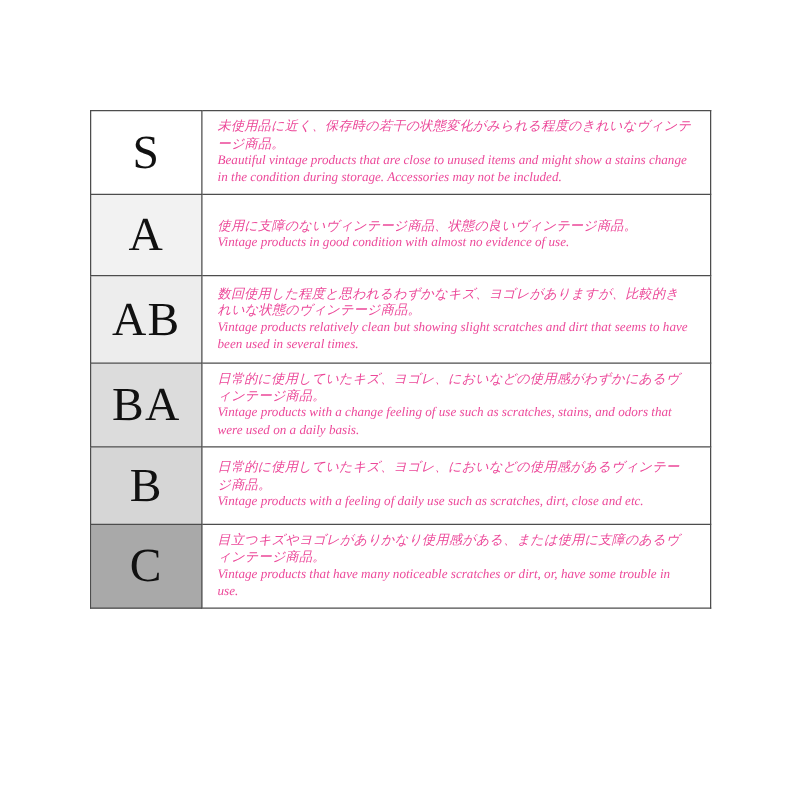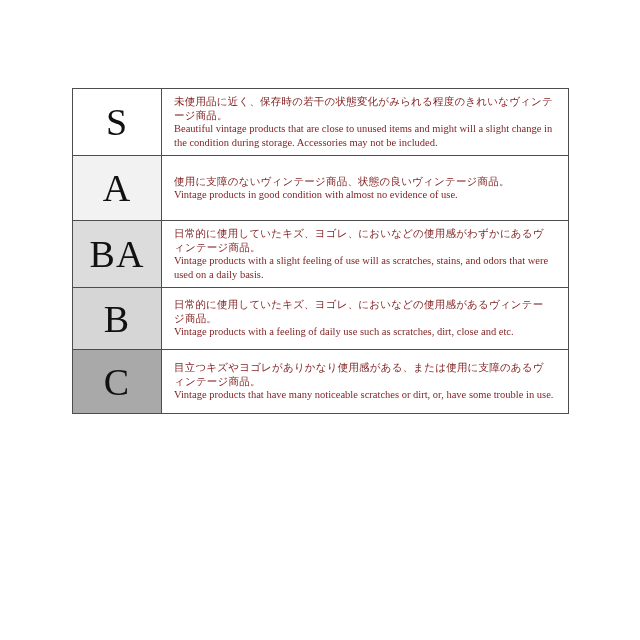--- a/index.html
+++ b/index.html
@@ -33,21 +33,22 @@
     width: 86px;
     text-align: center;
     font-size: 38px;
     color: #111111;
     letter-spacing: 1px;
     line-height: 1;
   }
   td.desc-cell {
     padding: 6px 14px 6px 12px;
     background: #ffffff;
-    color: #7f1d1d;
+    color: #ec4899;
+    font-style: italic;
   }
   .jp-text {
     font-size: 10.5px;
     line-height: 13.5px;
     letter-spacing: 0.2px;
   }
   .en-text {
     font-size: 10.5px;
     line-height: 13.5px;
   }
@@ -62,35 +63,42 @@
 </head>
 <body>
 
 <div class="canvas">
   <table class="grade-table">
     <tbody>
       <tr class="row-1">
         <td class="grade-cell" style="background-color: rgb(255, 255, 255);">S</td>
         <td class="desc-cell">
           <div class="jp-text">未使用品に近く、保存時の若干の状態変化がみられる程度のきれいなヴィンテージ商品。</div>
-          <div class="en-text">Beautiful vintage products that are close to unused items and might will a slight change in the condition during storage. Accessories may not be included.</div>
+          <div class="en-text">Beautiful vintage products that are close to unused items and might show a stains change in the condition during storage. Accessories may not be included.</div>
         </td>
       </tr>
       <tr class="row-2">
         <td class="grade-cell" style="background-color: rgb(242, 242, 242);">A</td>
         <td class="desc-cell">
           <div class="jp-text">使用に支障のないヴィンテージ商品、状態の良いヴィンテージ商品。</div>
           <div class="en-text">Vintage products in good condition with almost no evidence of use.</div>
         </td>
       </tr>
+      <tr class="row-3">
+        <td class="grade-cell" style="background-color: rgb(237, 237, 237);">AB</td>
+        <td class="desc-cell">
+          <div class="jp-text">数回使用した程度と思われるわずかなキズ、ヨゴレがありますが、比較的きれいな状態のヴィンテージ商品。</div>
+          <div class="en-text">Vintage products relatively clean but showing slight scratches and dirt that seems to have been used in several times.</div>
+        </td>
+      </tr>
       <tr class="row-4">
         <td class="grade-cell" style="background-color: rgb(220, 220, 220);">BA</td>
         <td class="desc-cell">
           <div class="jp-text">日常的に使用していたキズ、ヨゴレ、においなどの使用感がわずかにあるヴィンテージ商品。</div>
-          <div class="en-text">Vintage products with a slight feeling of use will as scratches, stains, and odors that were used on a daily basis.</div>
+          <div class="en-text">Vintage products with a change feeling of use such as scratches, stains, and odors that were used on a daily basis.</div>
         </td>
       </tr>
       <tr class="row-5">
         <td class="grade-cell" style="background-color: rgb(214, 214, 214);">B</td>
         <td class="desc-cell">
           <div class="jp-text">日常的に使用していたキズ、ヨゴレ、においなどの使用感があるヴィンテージ商品。</div>
           <div class="en-text">Vintage products with a feeling of daily use such as scratches, dirt, close and etc.</div>
         </td>
       </tr>
       <tr class="row-7">

